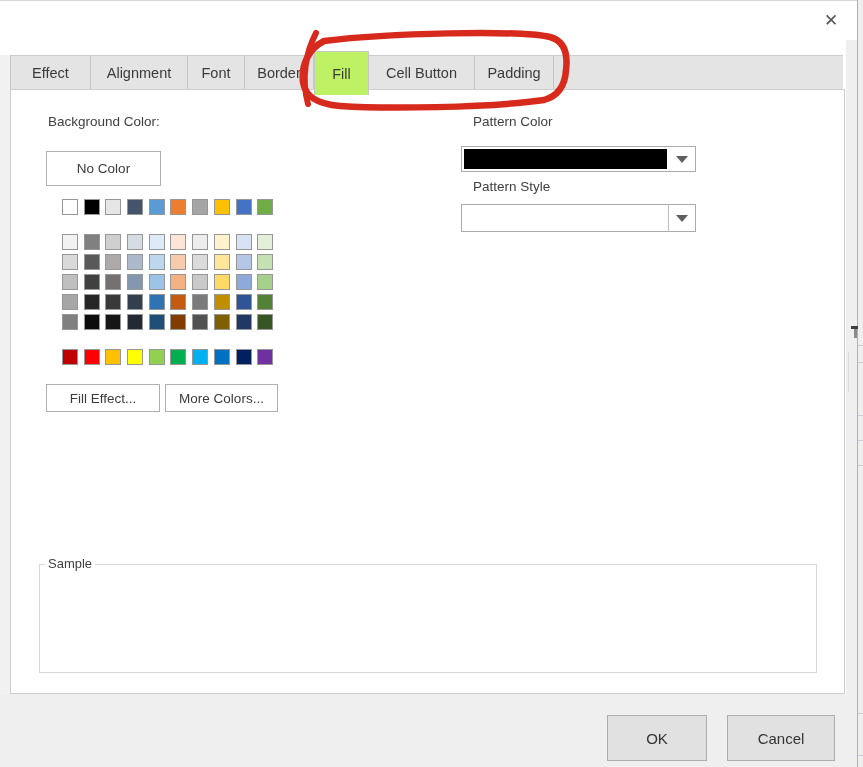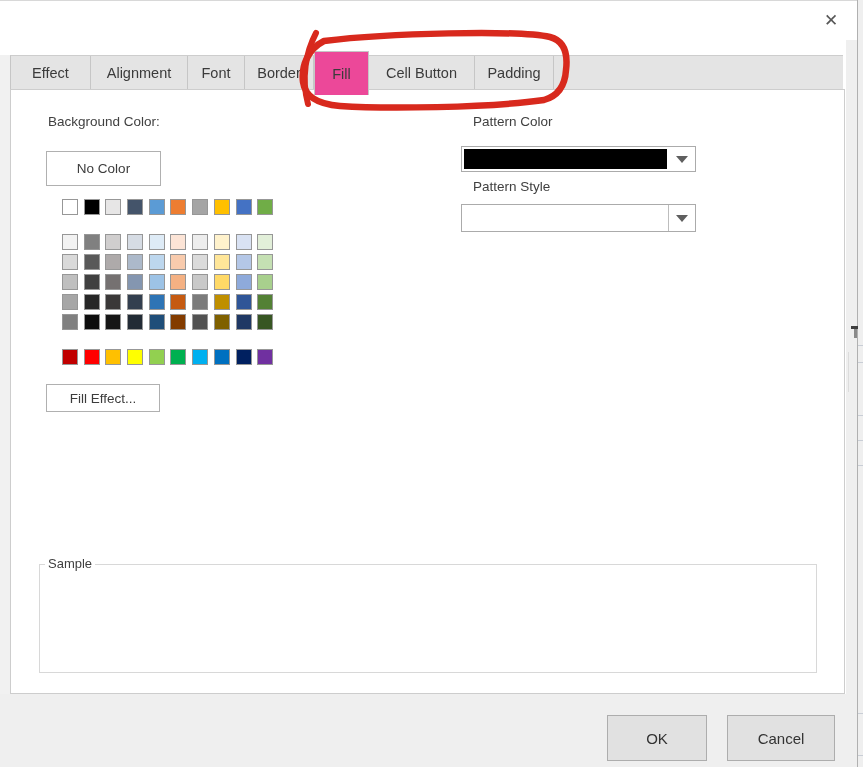--- a/index.html
+++ b/index.html
@@ -34,21 +34,21 @@
     position:absolute;left:10px;top:55px;width:833px;height:34px;
     background:#e4e4e4;border-top:1px solid #cdcdcd;border-left:1px solid #c6c6c6;
     box-sizing:border-box;display:flex;align-items:stretch;
   }
   .tab{
     height:33px;display:flex;align-items:center;justify-content:center;
     font-size:14.5px;color:#3b3b3b;border-right:1px solid #c6c6c6;
     box-sizing:border-box;background:transparent;cursor:default;
   }
   .tab.selected{
-    position:relative;top:-5px;height:44px;background:#ec4899;
+    position:relative;top:-5px;height:44px;background:#bef264;
     border:1px solid #c6c6c6;border-bottom:none;z-index:6;
   }
   
   .content{
     position:absolute;left:10px;top:89px;width:835px;height:605px;
     background:#ffffff;border:1px solid #cdcdcd;box-sizing:border-box;z-index:2;
   }
   .field-label{position:absolute;font-size:13.5px;color:#404040;}
   .white-btn{
     position:absolute;background:#ffffff;border:1px solid #b0b0b0;
@@ -213,20 +213,21 @@
       <div class="swatch" title="#FFFF00" style="background: rgb(255, 255, 0);"></div>
       <div class="swatch" title="#92D050" style="background: rgb(146, 208, 80);"></div>
       <div class="swatch" title="#00B050" style="background: rgb(0, 176, 80);"></div>
       <div class="swatch" title="#00B0F0" style="background: rgb(0, 176, 240);"></div>
       <div class="swatch" title="#0070C0" style="background: rgb(0, 112, 192);"></div>
       <div class="swatch" title="#002060" style="background: rgb(0, 32, 96);"></div>
       <div class="swatch" title="#7030A0" style="background: rgb(112, 48, 160);"></div>
     </div>
 
   <button class="white-btn" style="left:35px;top:294px;width:114px;height:28px;">Fill Effect...</button>
+  <button class="white-btn" style="left:154px;top:294px;width:113px;height:28px;">More Colors...</button>
 
   <div class="field-label" style="left:462px;top:24px;">Pattern Color</div>
 
   <div class="combo" style="left:450px;top:56px;width:235px;height:26px;">
     <div class="pattern-color-swatch" style="background: rgb(0, 0, 0);"></div>
     <div class="arrow-zone">
       <div class="tri-down"></div>
     </div>
   </div>
 

